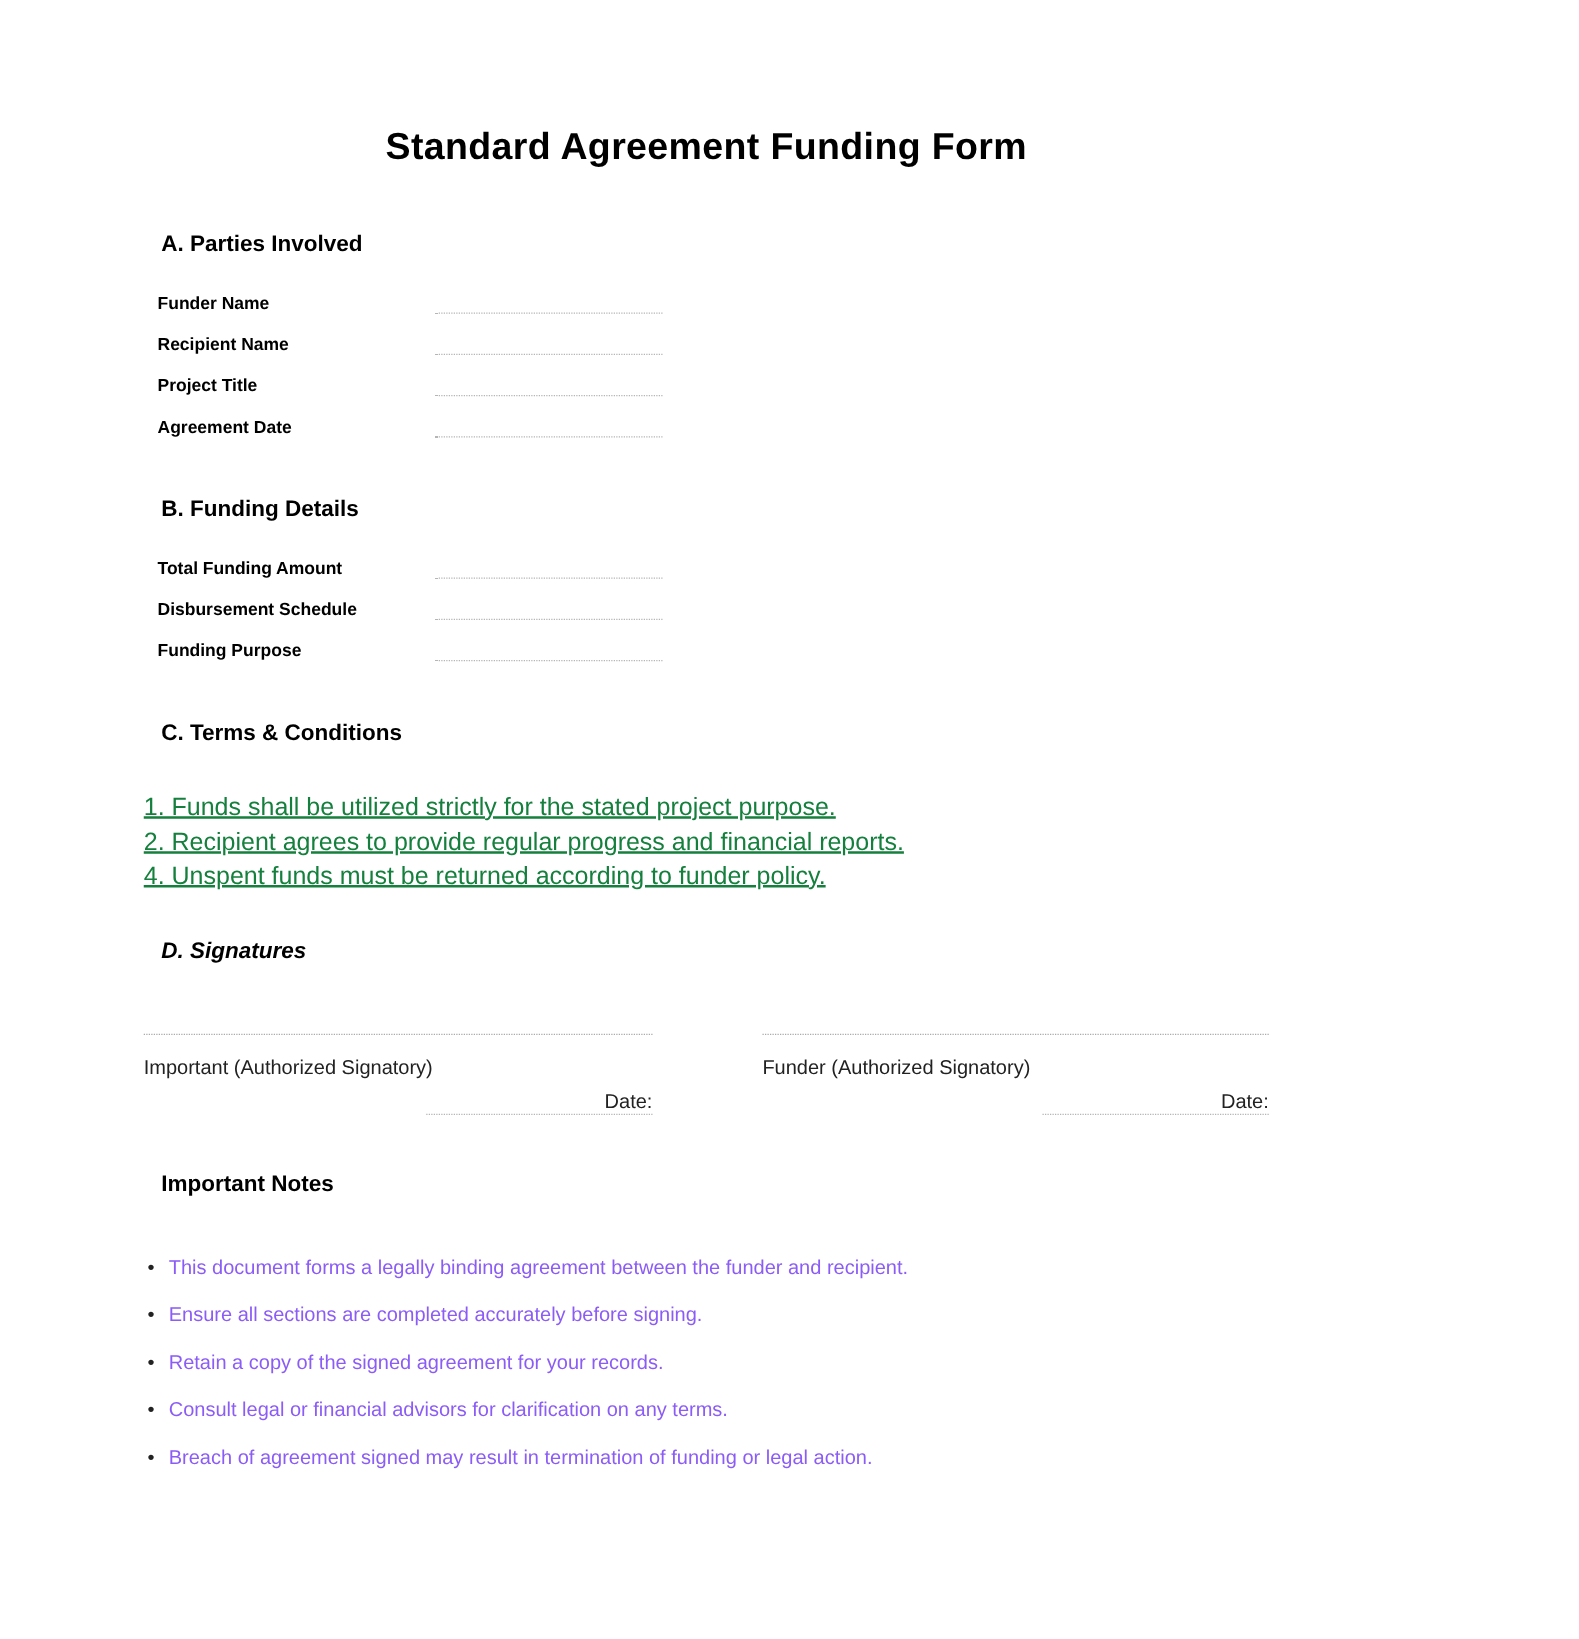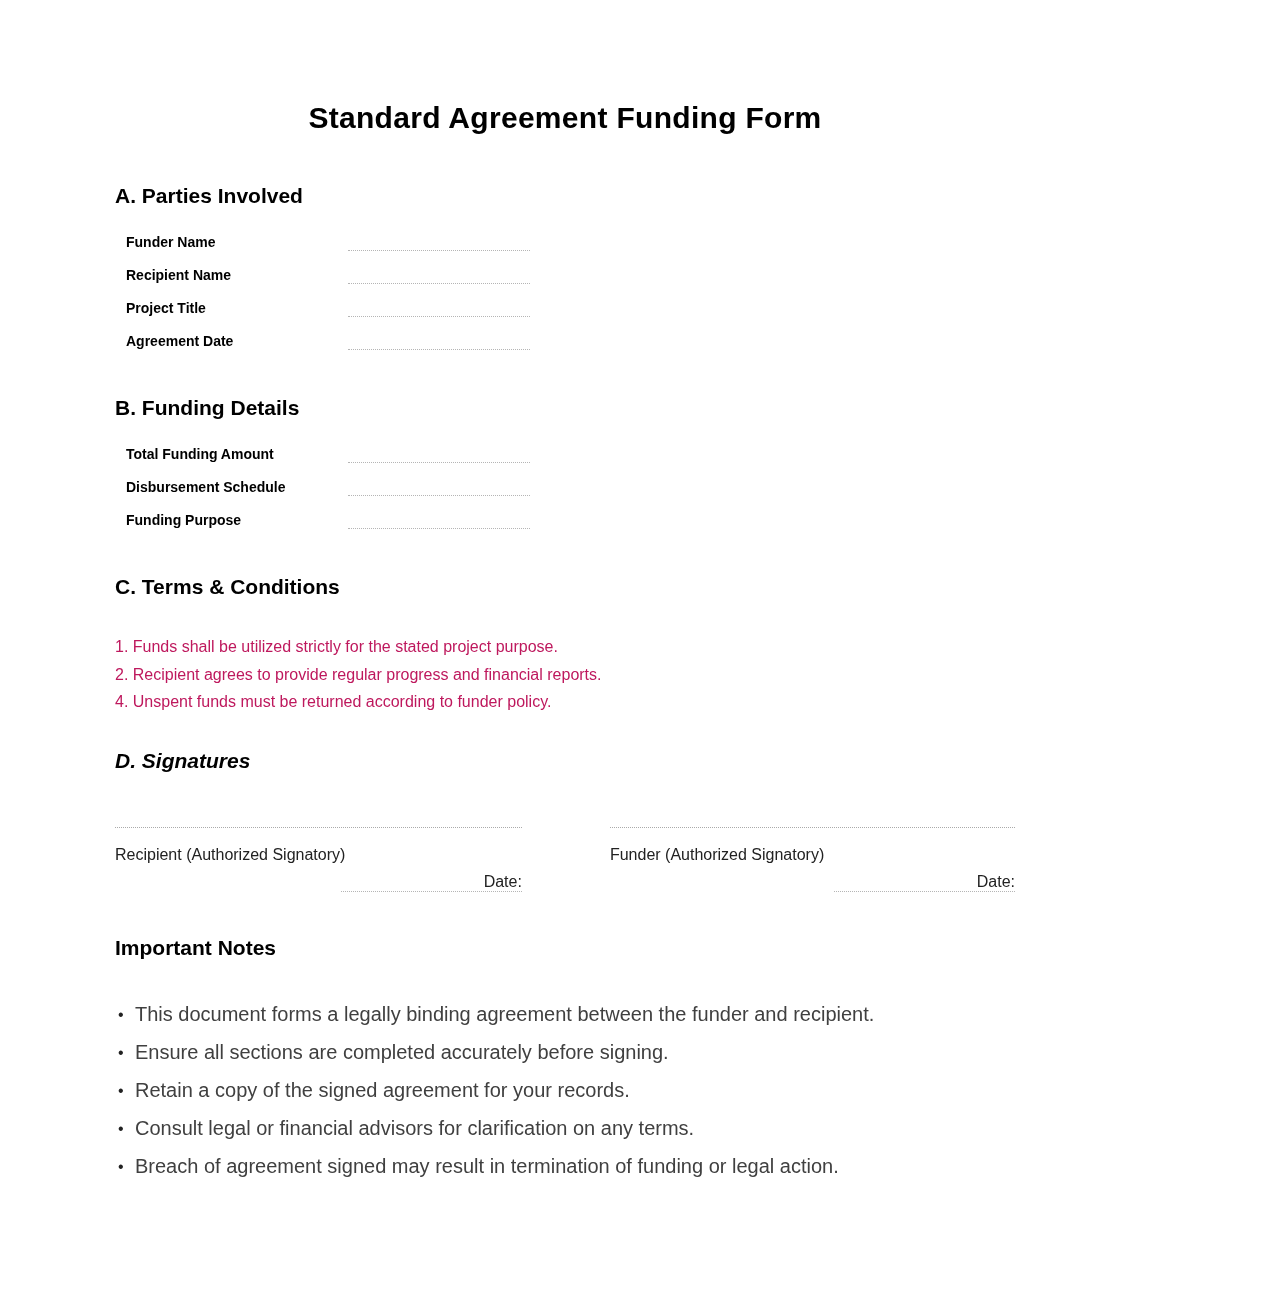--- a/index.html
+++ b/index.html
@@ -19,22 +19,22 @@
   .doc-title {
     margin: 0;
     font-size: 30px;
     line-height: 35px;
     font-weight: 700;
     color: #000000;
     text-align: center;
     letter-spacing: 0.3px;
   }
   .section-heading {
-    margin: 47px 0 0 0;
-    font-size: 21px;
+    margin: 47px 0 0 14px;
+    font-size: 18px;
     line-height: 21px;
     font-weight: 700;
     color: #000000;
   }
   .section-heading.first { margin-top: 50px; }
   .section-heading.signatures { margin-top: 34px; font-style: italic; }
   .section-heading.notes { margin-top: 43px; }
 
   .fields { margin-top: 12px; }
   .field-row {
@@ -53,23 +53,24 @@
   .field-line {
     width: 182px;
     height: 18px;
     border-bottom: 1px dotted #b5b5b5;
     font-size: 14px;
     color: #222222;
   }
 
   .terms-list { margin-top: 36px; }
   .term-item {
-    font-size: 16px;
+    font-size: 20px;
     line-height: 27.5px;
-    color: #be185d;
+    color: #15803d;
+    text-decoration: underline;
   }
 
   .sig-row {
     display: flex;
     margin-top: 56px;
   }
   .sig-block { width: 452px; }
   .sig-block + .sig-block { width: 450px; margin-left: 88px; }
   .sig-line {
     height: 0;
@@ -95,23 +96,23 @@
     margin-left: 12px;
     margin-bottom: 2px;
     border-bottom: 1px dotted #b5b5b5;
   }
 
   .notes-list { margin-top: 47px; }
   .note-item {
     position: relative;
     padding-left: 20px;
     margin-bottom: 19px;
-    font-size: 20px;
+    font-size: 16px;
     line-height: 19px;
-    color: #404040;
+    color: #8b5cf6;
   }
   .note-bullet {
     position: absolute;
     left: 3px;
     top: 0;
     font-size: 16px;
     color: #222222;
   }
   .note-bullet::before { content: "\2022"; }
 </style>
@@ -169,21 +170,21 @@
       <div class="term-item">2. Recipient agrees to provide regular progress and financial reports.</div>
       <div class="term-item">4. Unspent funds must be returned according to funder policy.</div>
     </div>
   </section>
 
   <section>
     <h2 class="section-heading signatures">D. Signatures</h2>
     <div class="sig-row">
       <div class="sig-block">
         <div class="sig-line"></div>
-        <div class="sig-label">Recipient (Authorized Signatory)</div>
+        <div class="sig-label">Important (Authorized Signatory)</div>
         <div class="sig-date">
           <span>Date:</span>
           <span class="date-line"></span>
         </div>
       </div>
       <div class="sig-block">
         <div class="sig-line"></div>
         <div class="sig-label">Funder (Authorized Signatory)</div>
         <div class="sig-date">
           <span>Date:</span>

